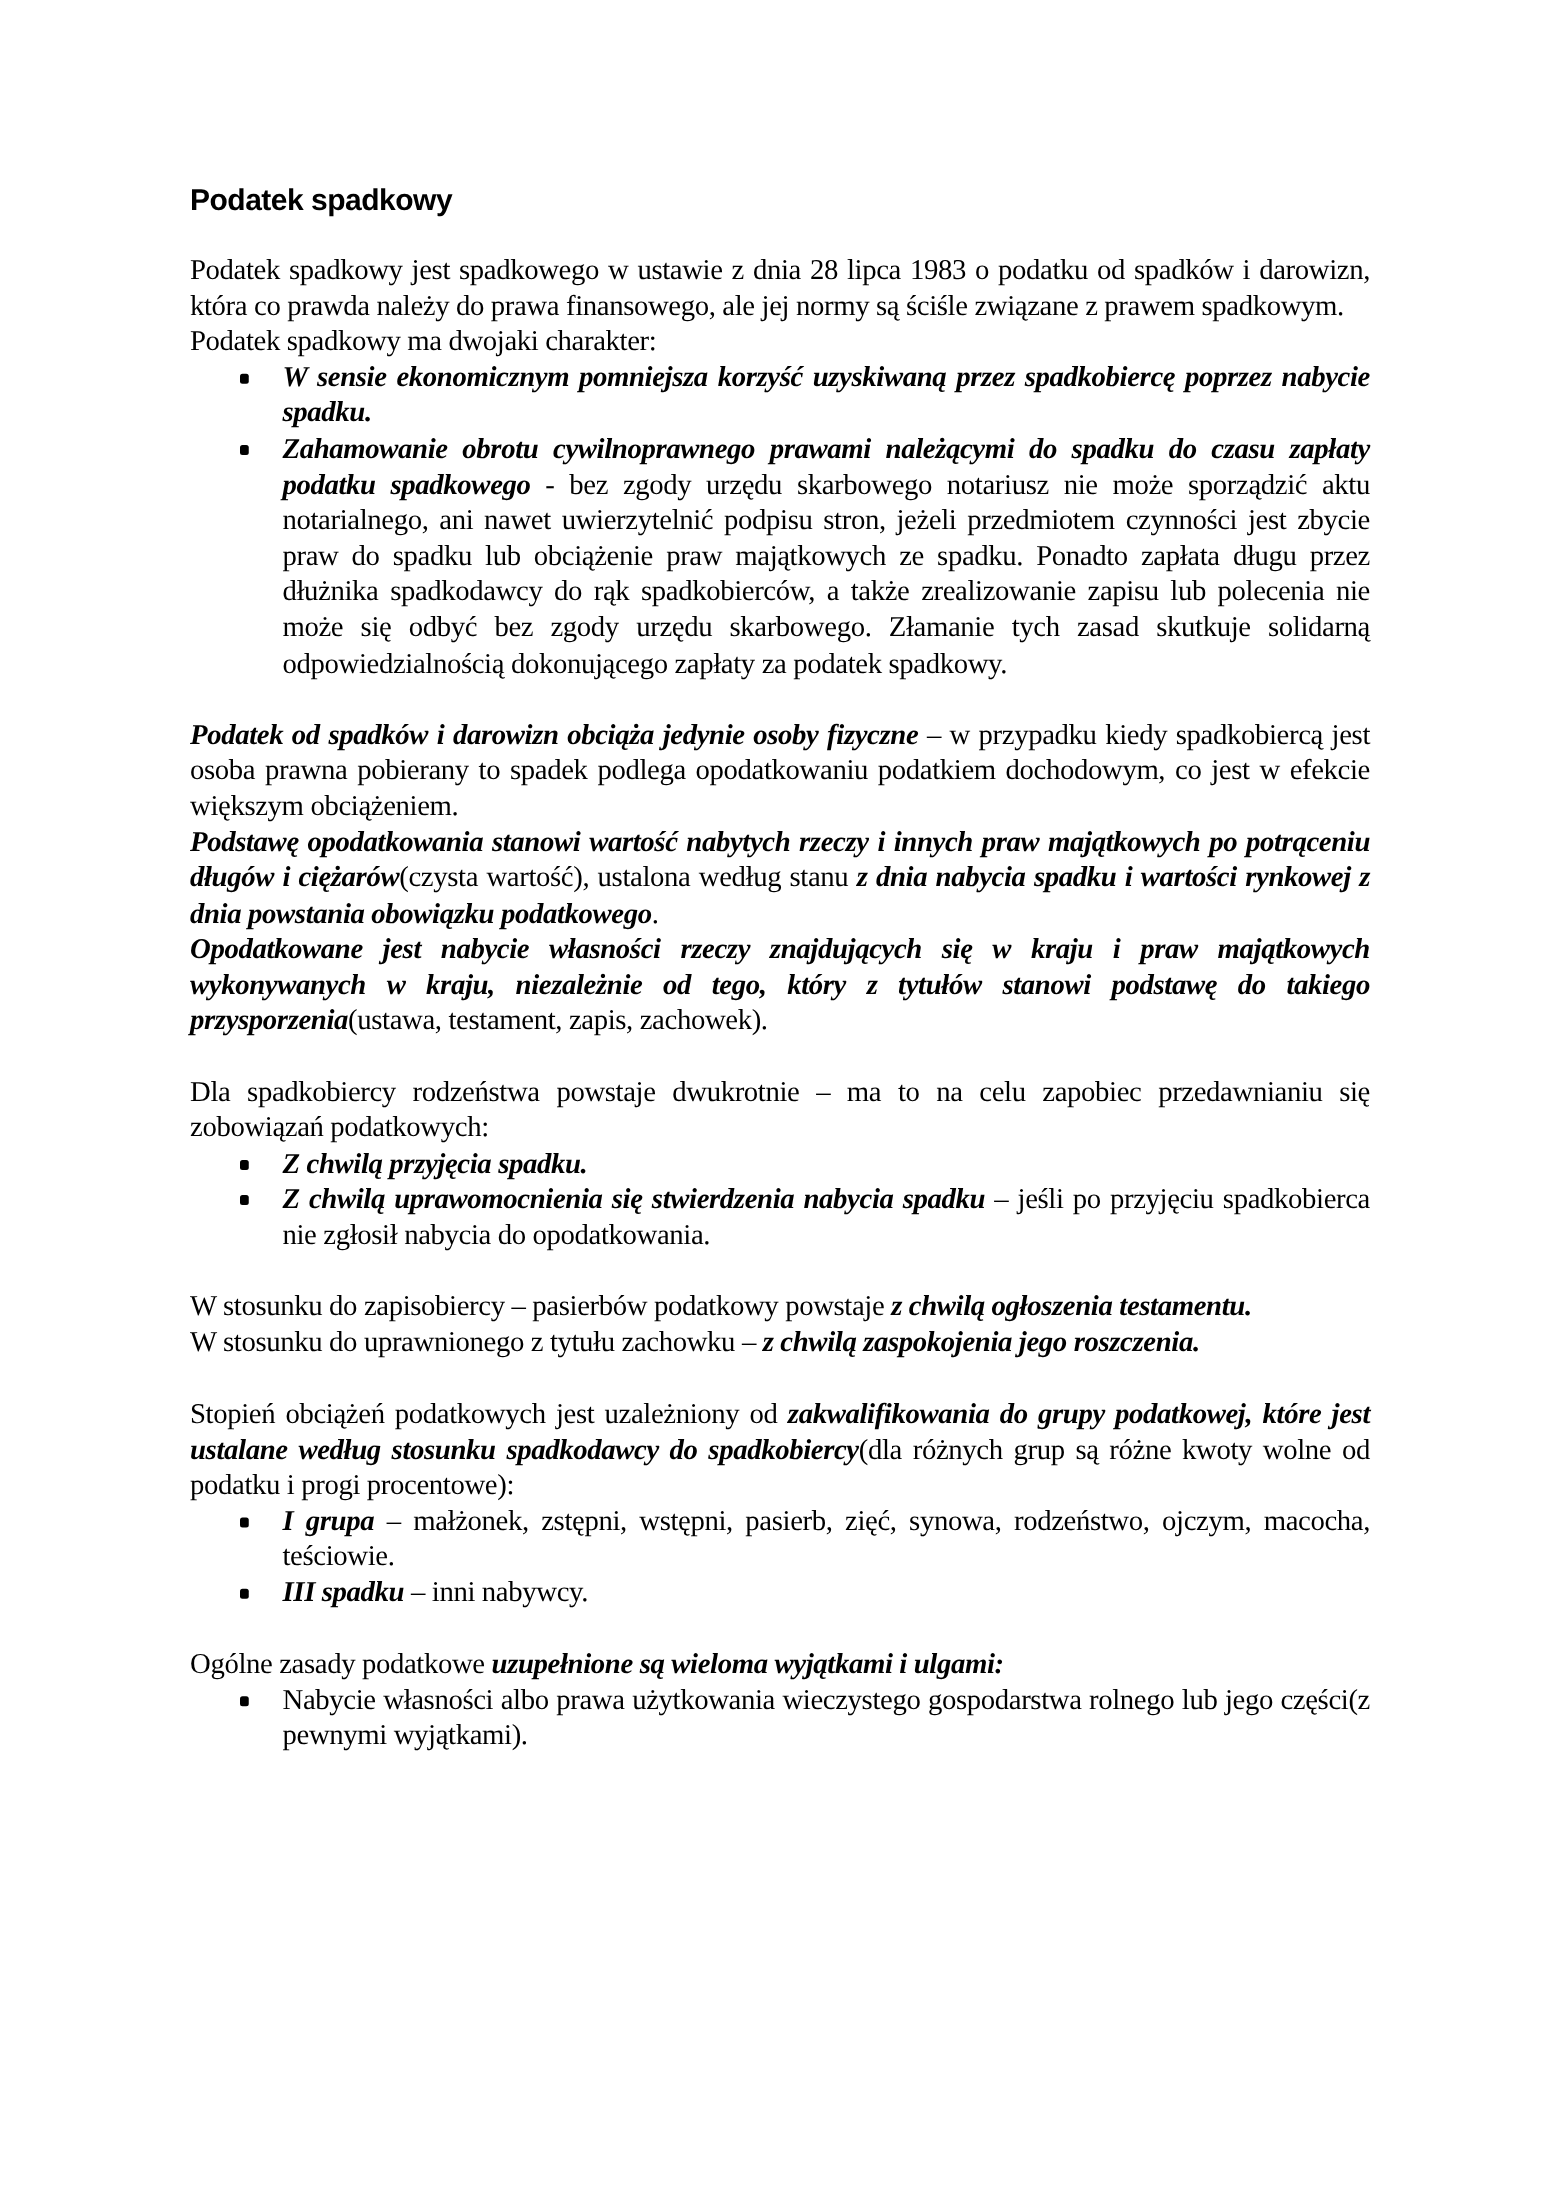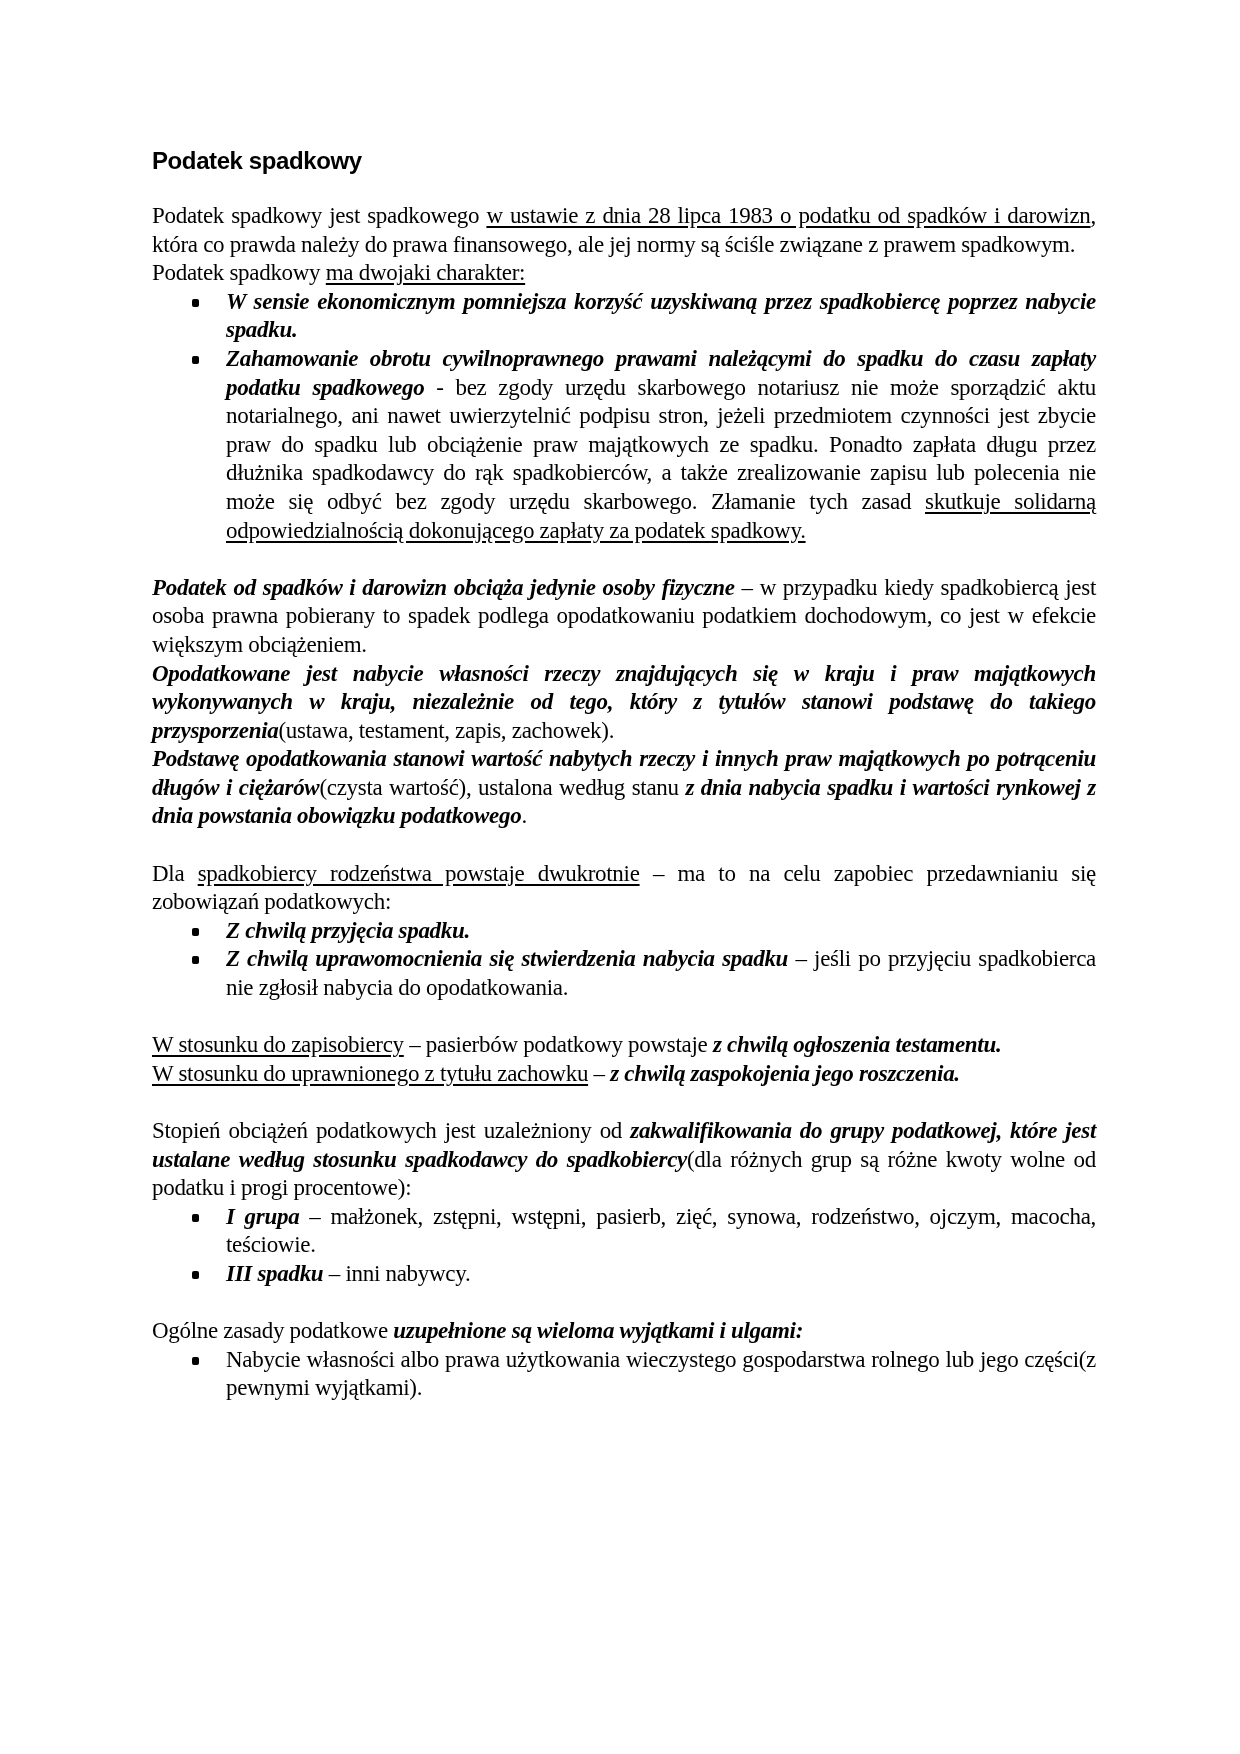--- a/index.html
+++ b/index.html
@@ -31,21 +31,21 @@
       letter-spacing: -0.4px;
       margin: 0 0 26px 0;
       line-height: 30px;
     }
     p {
       margin: 0;
       text-align: justify;
     }
     .gap { height: 28.6px; }
     .bi { font-weight: bold; font-style: italic; }
-    .u { text-decoration: underline; text-underline-offset: 3px; }
+    .u { text-underline-offset: 3px; }
     ul {
       margin: 0;
       padding: 0;
       list-style: none;
     }
     li {
       position: relative;
       padding-left: 74px;
       text-align: justify;
     }
@@ -72,23 +72,23 @@
 
   <ul>
     <li><span class="bi">W sensie ekonomicznym pomniejsza korzyść uzyskiwaną przez spadkobiercę poprzez nabycie spadku.</span></li>
     <li><span class="bi">Zahamowanie obrotu cywilnoprawnego prawami należącymi do spadku do czasu zapłaty podatku spadkowego</span><span> - bez zgody urzędu skarbowego notariusz nie może sporządzić aktu notarialnego, ani nawet uwierzytelnić podpisu stron, jeżeli przedmiotem czynności jest zbycie praw do spadku lub obciążenie praw majątkowych ze spadku. Ponadto zapłata długu przez dłużnika spadkodawcy do rąk spadkobierców, a także zrealizowanie zapisu lub polecenia nie może się odbyć bez zgody urzędu skarbowego. Złamanie tych zasad </span><span class="u">skutkuje solidarną odpowiedzialnością dokonującego zapłaty za podatek spadkowy.</span></li>
   </ul>
 
   <div class="gap"></div>
 
   <p><span class="bi">Podatek od spadków i darowizn obciąża jedynie osoby fizyczne</span><span> – w przypadku kiedy spadkobiercą jest osoba prawna pobierany to spadek podlega opodatkowaniu podatkiem dochodowym, co jest w efekcie większym obciążeniem.</span></p>
 
+  <p><span class="bi">Podstawę opodatkowania stanowi wartość nabytych rzeczy i innych praw majątkowych po potrąceniu długów i ciężarów</span><span>(czysta wartość), ustalona według stanu </span><span class="bi">z dnia nabycia spadku i wartości rynkowej z dnia powstania obowiązku podatkowego</span><span>.</span></p>
+
   <p><span class="bi">Opodatkowane jest nabycie własności rzeczy znajdujących się w kraju i praw majątkowych wykonywanych w kraju, niezależnie od tego, który z tytułów stanowi podstawę do takiego przysporzenia</span><span>(ustawa, testament, zapis, zachowek).</span></p>
-
-  <p><span class="bi">Podstawę opodatkowania stanowi wartość nabytych rzeczy i innych praw majątkowych po potrąceniu długów i ciężarów</span><span>(czysta wartość), ustalona według stanu </span><span class="bi">z dnia nabycia spadku i wartości rynkowej z dnia powstania obowiązku podatkowego</span><span>.</span></p>
 
   <div class="gap"></div>
 
   <p><span>Dla </span><span class="u">spadkobiercy rodzeństwa powstaje dwukrotnie</span><span> – ma to na celu zapobiec przedawnianiu się zobowiązań podatkowych:</span></p>
 
   <ul>
     <li><span class="bi">Z chwilą przyjęcia spadku.</span><span></span></li>
     <li><span class="bi">Z chwilą uprawomocnienia się stwierdzenia nabycia spadku</span><span> – jeśli po przyjęciu spadkobierca nie zgłosił nabycia do opodatkowania.</span></li>
   </ul>
 

